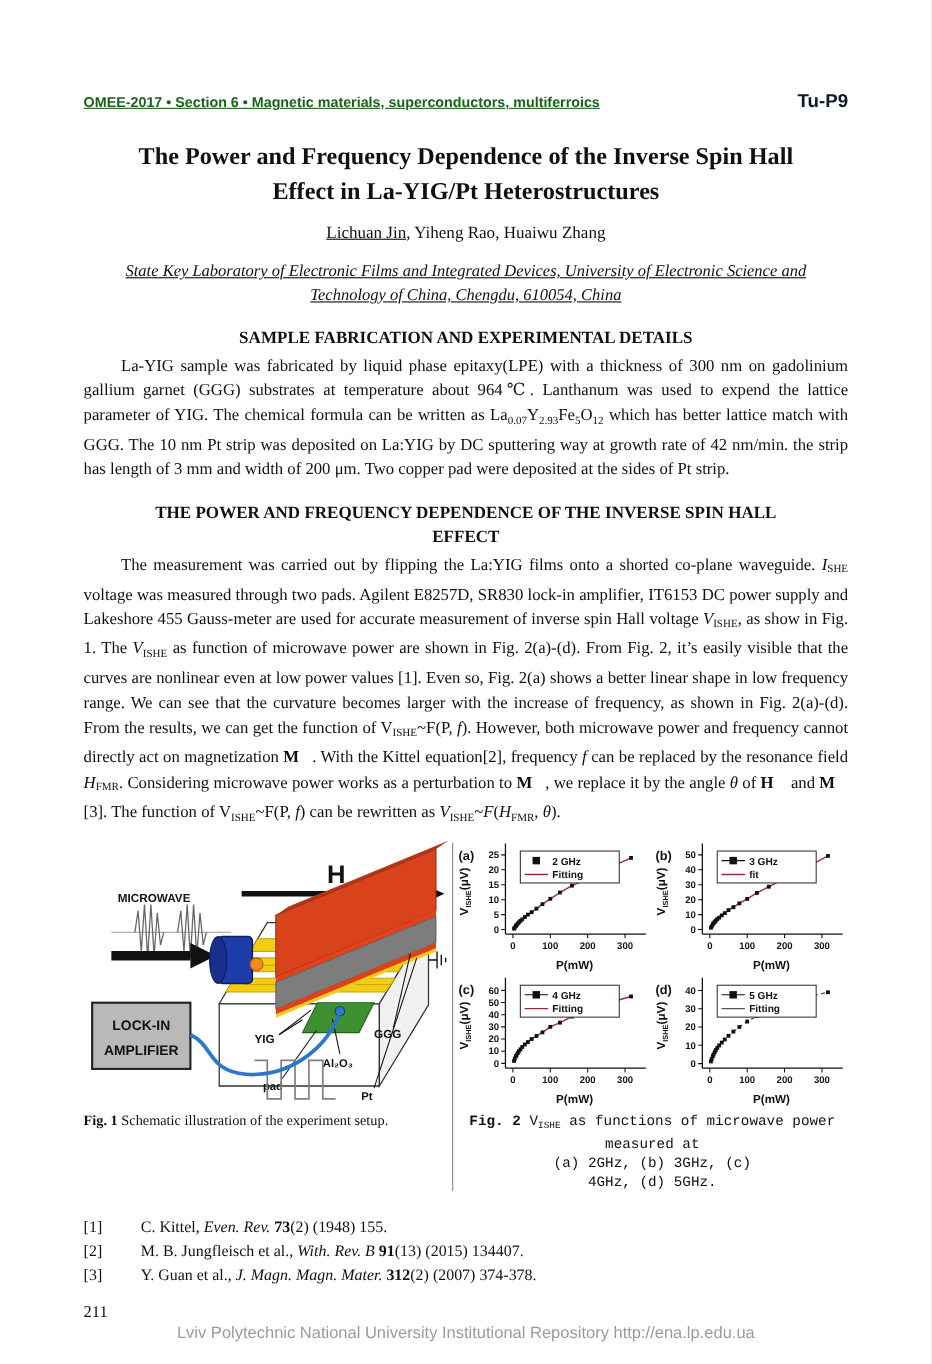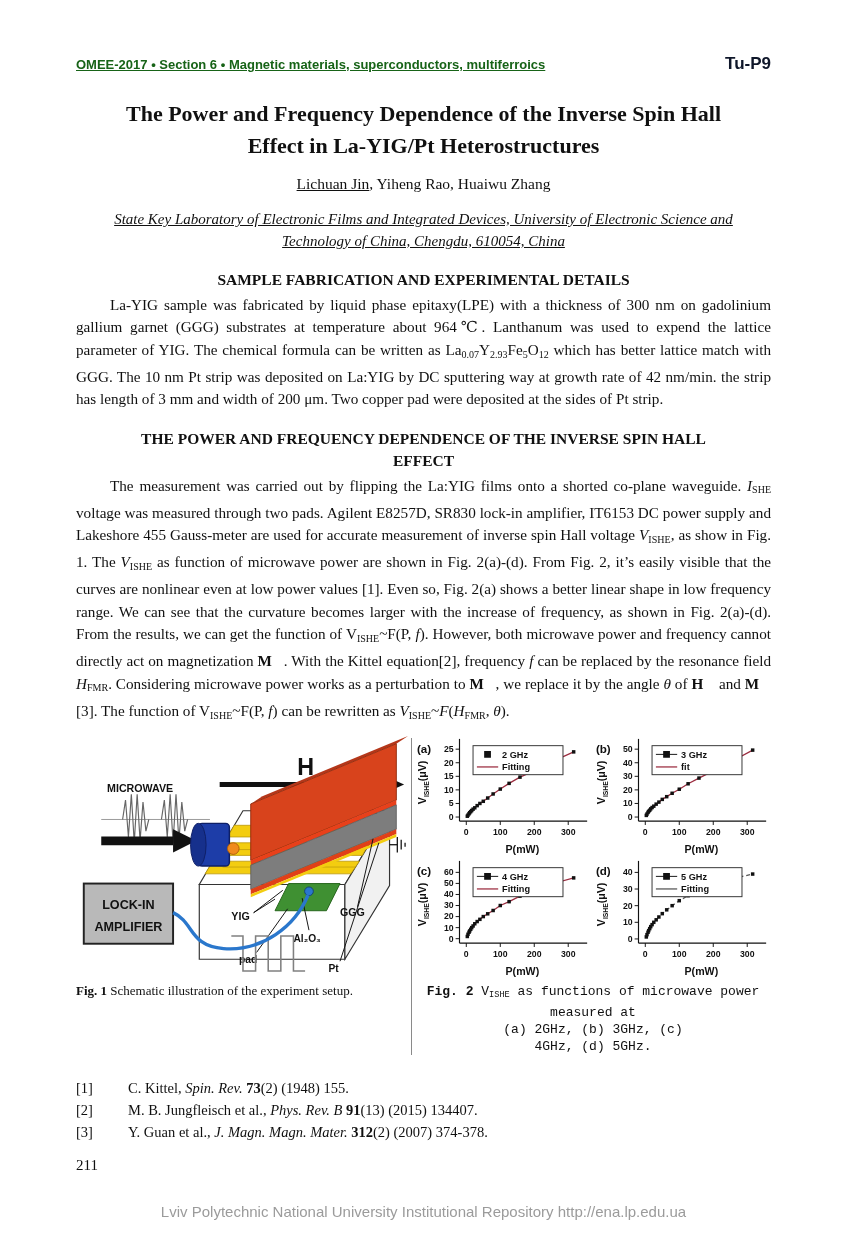--- a/index.html
+++ b/index.html
@@ -1,20 +1,20 @@
 <!DOCTYPE html>
 <html><head>
 <meta charset="utf-8">
 <style>
   html,body{margin:0;padding:0;background:#e9e9e9;}
   .page{width:847px;height:1240px;margin:0 auto;background:#ffffff;outline:1px solid #cfcfcf;
         position:relative;overflow:hidden;color:#101010;
         font-family:"Liberation Serif","DejaVu Serif",serif;}
   .content{margin:0 76px;}
-  .header{padding-top:54px;display:flex;justify-content:space-between;align-items:baseline;
+  .header{padding-top:82px;display:flex;justify-content:space-between;align-items:baseline;
           font-family:"Liberation Sans","DejaVu Sans",sans-serif;}
   .header-left{color:#176317;font-weight:700;font-size:13px;text-decoration:underline;}
   .header-right{font-weight:700;font-size:17px;color:#0f172a;}
   .title{margin:24px 0 0;text-align:center;font-size:22px;font-weight:700;line-height:32px;white-space:pre-line;}
   .authors{margin-top:13px;text-align:center;font-size:15.5px;}
   .authors .u{text-decoration:underline;}
   .affiliation{margin-top:15px;text-align:center;font-style:italic;font-size:15px;line-height:22px;white-space:pre-line;text-decoration:underline;}
   h2.sec{margin:17px 0 0;text-align:center;font-size:15.5px;line-height:22px;white-space:pre-line;font-weight:700;}
   p.body{margin:3px 0 0;font-size:15.2px;line-height:22.4px;text-align:justify;text-indent:34px;}
   .seg-sub{font-size:66%;vertical-align:-12%;margin-top:24px;}
@@ -416,25 +416,25 @@
         <div class="caption cap2"><span class="seg-b">Fig. 2</span><span> V</span><span class="seg-sub">ISHE</span><span> as functions of microwave power measured at
 (a) 2GHz, (b) 3GHz, (c)
 4GHz, (d) 5GHz.</span></div>
       </div>
 
     </div>
 
     <div class="refs" id="refs">
         <div class="ref-row">
           <span class="ref-num">[1]</span>
-          <span><span>C. Kittel, </span><span class="seg-i">Spin. Rev.</span><span> </span><span class="seg-b">73</span><span>(2) (1948) 155.</span></span>
+          <span><span>C. Kittel, </span><span class="seg-i">Even. Rev.</span><span> </span><span class="seg-b">73</span><span>(2) (1948) 155.</span></span>
         </div>
         <div class="ref-row">
           <span class="ref-num">[2]</span>
-          <span><span>M. B. Jungfleisch et al., </span><span class="seg-i">Phys. Rev. B</span><span>  </span><span class="seg-b">91</span><span>(13) (2015) 134407.</span></span>
+          <span><span>M. B. Jungfleisch et al., </span><span class="seg-i">With. Rev. B</span><span>  </span><span class="seg-b">91</span><span>(13) (2015) 134407.</span></span>
         </div>
         <div class="ref-row">
           <span class="ref-num">[3]</span>
           <span><span>Y. Guan et al., </span><span class="seg-i">J. Magn. Magn. Mater.</span><span> </span><span class="seg-b">312</span><span>(2) (2007) 374-378.</span></span>
         </div>
       </div>
 
     <div class="pageno">211</div>
   </div>
 

